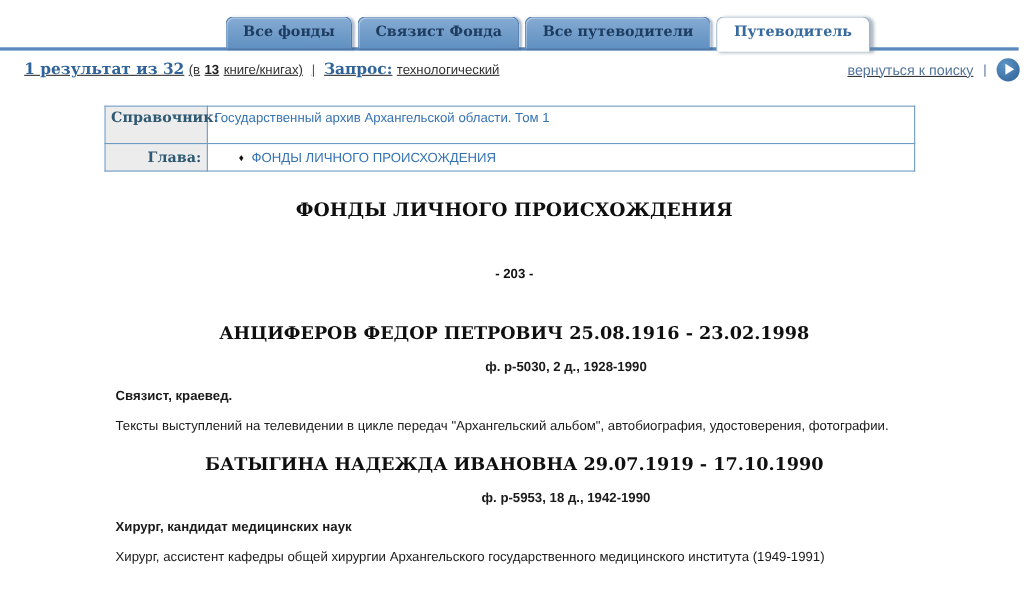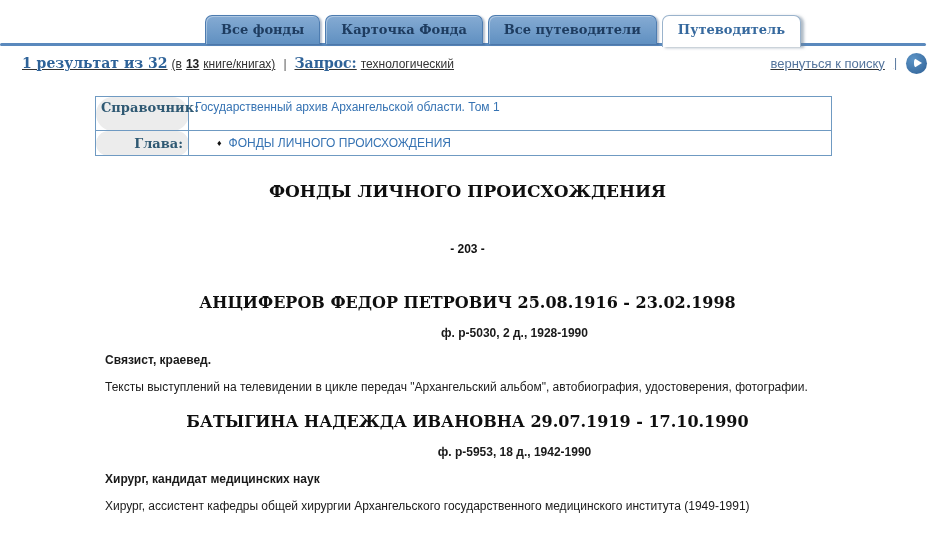--- a/index.html
+++ b/index.html
@@ -1,20 +1,20 @@
 <!DOCTYPE html>
 <html style="--tab-blue: #6795c7; --tab-border: #4d7cb0; --underline: #5a89bd; --link: #3673b3; --accent-serif-blue: #2f6399; --table-border: #6f9ac2; --label-bg: #ececec; --label-text: #2f5973; --back-link: #54749c;"><head>
 <meta charset="utf-8">
 <style>
   :root{
     --tab-blue:#6795c7; --tab-border:#4d7cb0; --underline:#5a89bd;
     --link:#3673b3; --accent-serif-blue:#2f6399; --table-border:#6f9ac2;
     --label-bg:#ececec; --label-text:#2f5973; --back-link:#54749c;
   }
-  *{box-sizing:border-box;border-radius:18px;}
+  *{box-sizing:border-box;}
   html,body{margin:0;padding:0;}
   body{
     width:935px;height:548px;overflow:hidden;background:#fff;
     font-family:"Liberation Sans", sans-serif;color:#1a1a1a;
   }
   
   .tabbar{position:relative;height:46px;}
   .tab-underline{
     position:absolute;left:0;top:43px;width:926px;height:3px;
     background:var(--underline);z-index:1;
@@ -93,21 +93,21 @@
     margin:12px 30px 0 94px;width:716px;font-size:12px;line-height:17px;text-indent:11px;
   }
 </style>
 </head>
 <body>
 
 <div class="tabbar">
   <div class="tab-underline"></div>
   <div class="tabs">
     <div class="tab">Все фонды</div>
-    <div class="tab">Карточка Фонда</div>
+    <div class="tab">Связист Фонда</div>
     <div class="tab">Все путеводители</div>
     <div class="tab active">Путеводитель</div>
   </div>
 </div>
 
 <div class="resultsbar">
   <div class="results-left">
     <span class="count">1 результат из 32</span>
     <span>(в</span>
     <span class="books-count">13</span>

